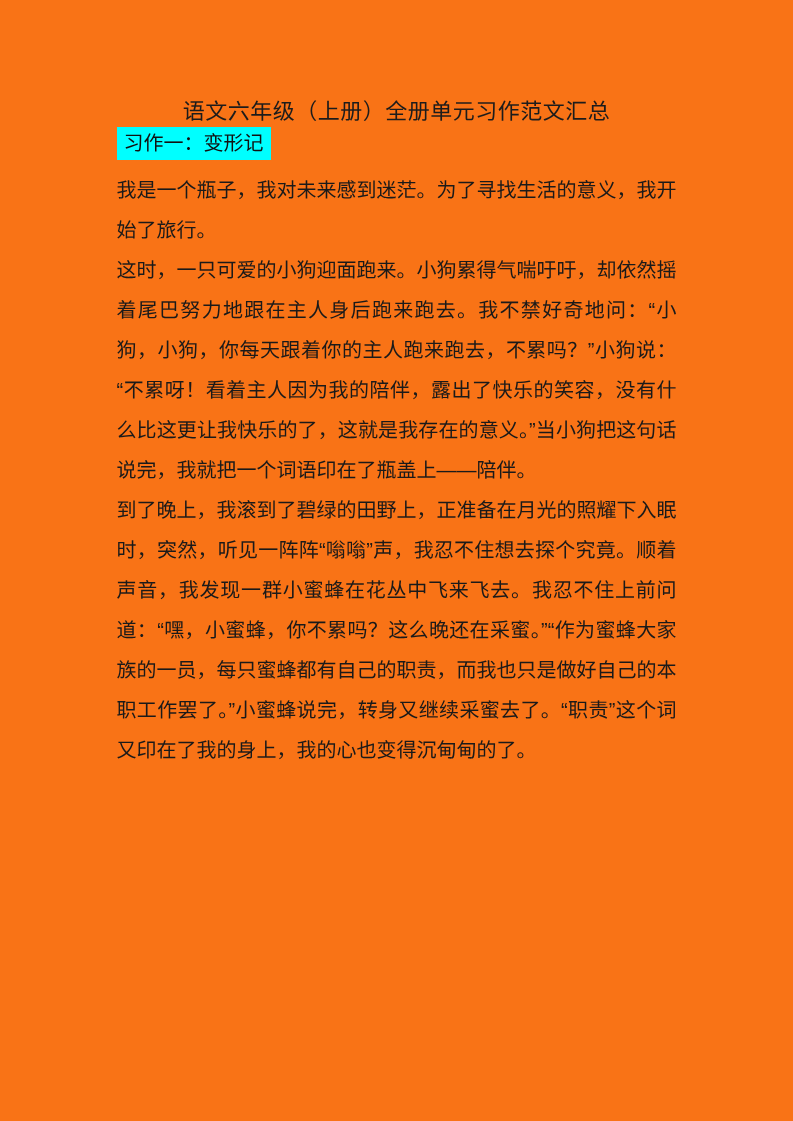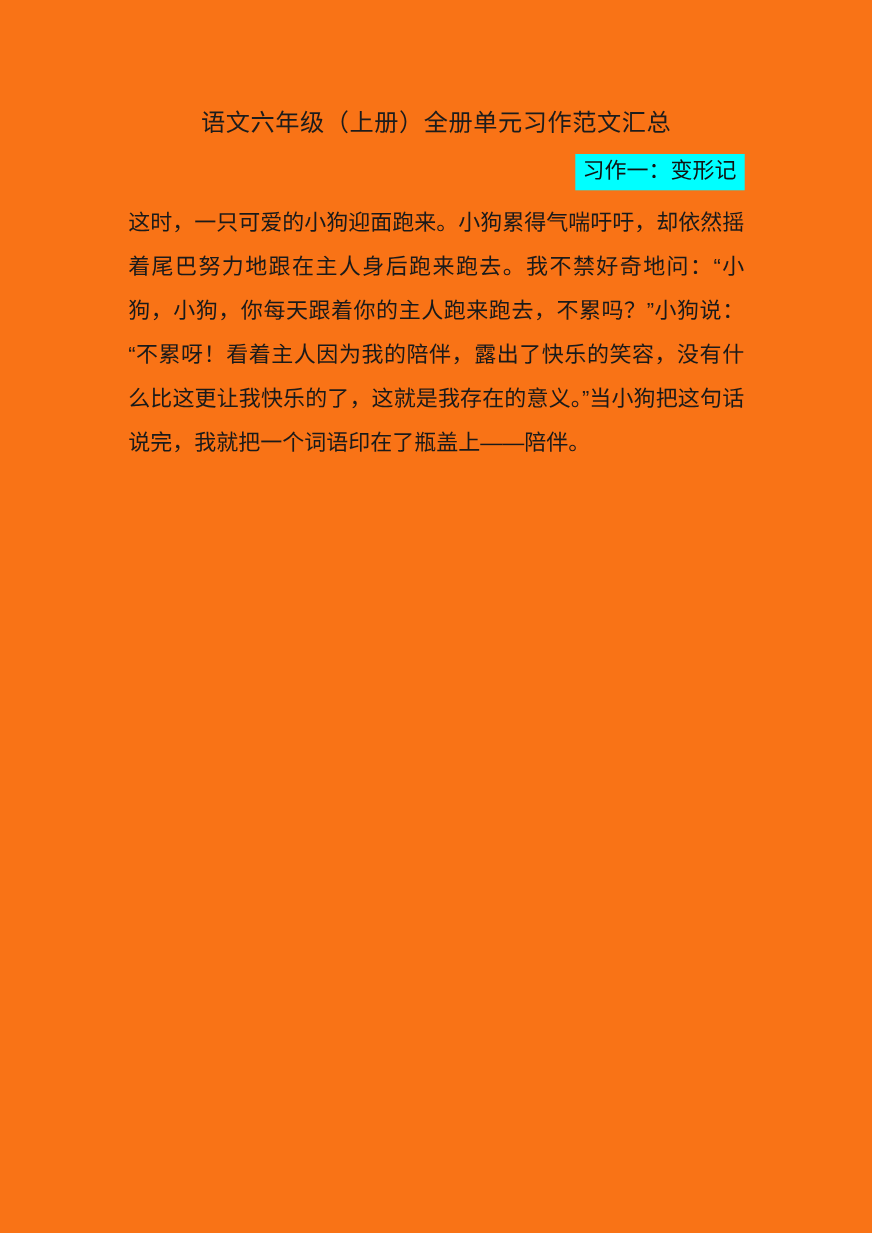--- a/index.html
+++ b/index.html
@@ -25,22 +25,21 @@
   .doc-title {
     margin: 97px 0 0 0;
     font-size: 22px;
     line-height: 30px;
     font-weight: 500;
     text-align: center;
     color: #1c1c1c;
     letter-spacing: 0.5px;
   }
   .subtitle-row {
-    margin-top: 13px;
-    text-align: right;
+    text-align: left;
   }
   .subtitle-highlight {
     display: inline-block;
     font-size: 20px;
     line-height: 25px;
     padding: 4px 7px;
     font-weight: 500;
     color: #111111;
     background: #00ffff; 
   }
@@ -73,17 +72,19 @@
   <div class="content">
 
     <h1 class="doc-title">语文六年级（上册）全册单元习作范文汇总</h1>
 
     <div class="subtitle-row">
       <span class="subtitle-highlight" style="background: rgb(0, 255, 255);">习作一：变形记</span>
     </div>
 
 
     <div class="essay-body">
+      <p>我是一个瓶子，我对未来感到迷茫。为了寻找生活的意义，我开始了旅行。</p>
       <p>这时，一只可爱的小狗迎面跑来。小狗累得气喘吁吁，却依然摇着尾巴努力地跟在主人身后跑来跑去。我不禁好奇地问：“小狗，小狗，你每天跟着你的主人跑来跑去，不累吗？”小狗说：“不累呀！看着主人因为我的陪伴，露出了快乐的笑容，没有什么比这更让我快乐的了，这就是我存在的意义。”当小狗把这句话说完，我就把一个词语印在了瓶盖上——陪伴。</p>
+      <p>到了晚上，我滚到了碧绿的田野上，正准备在月光的照耀下入眠时，突然，听见一阵阵“嗡嗡”声，我忍不住想去探个究竟。顺着声音，我发现一群小蜜蜂在花丛中飞来飞去。我忍不住上前问道：“嘿，小蜜蜂，你不累吗？这么晚还在采蜜。”“作为蜜蜂大家族的一员，每只蜜蜂都有自己的职责，而我也只是做好自己的本职工作罢了。”小蜜蜂说完，转身又继续采蜜去了。“职责”这个词又印在了我的身上，我的心也变得沉甸甸的了。</p>
     </div>
 
   </div>
 </div>
 
 </body></html>

